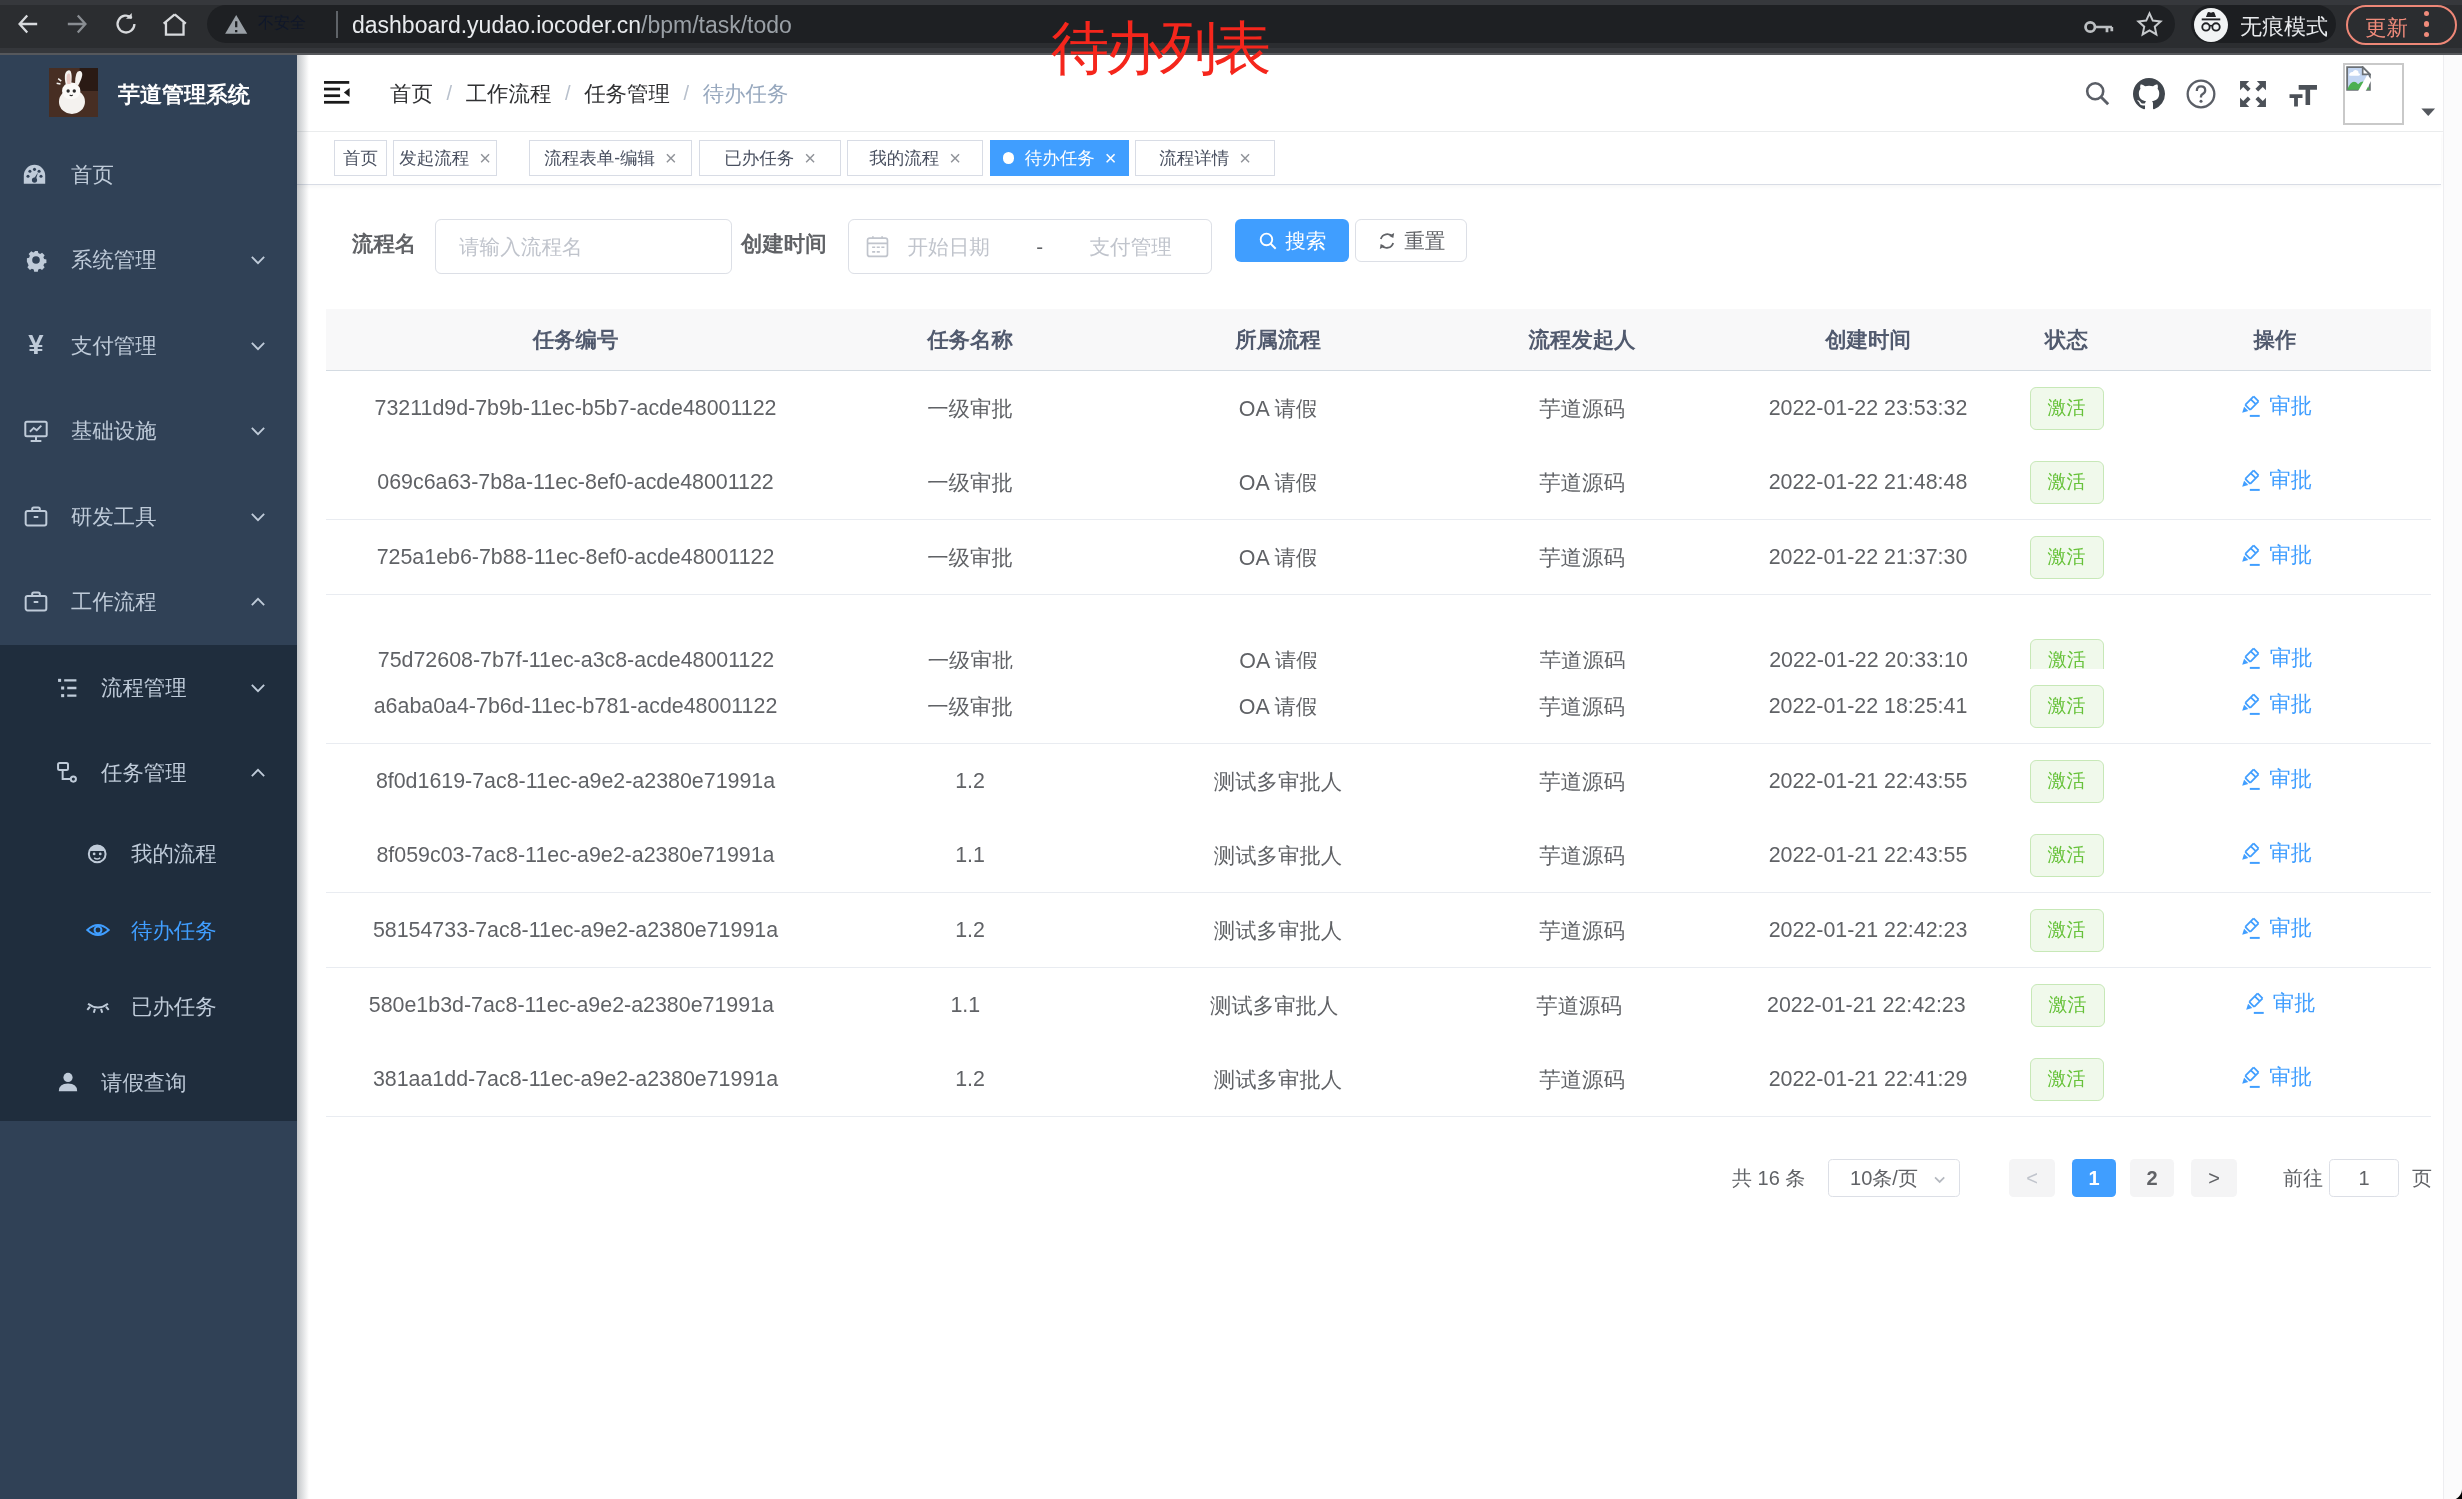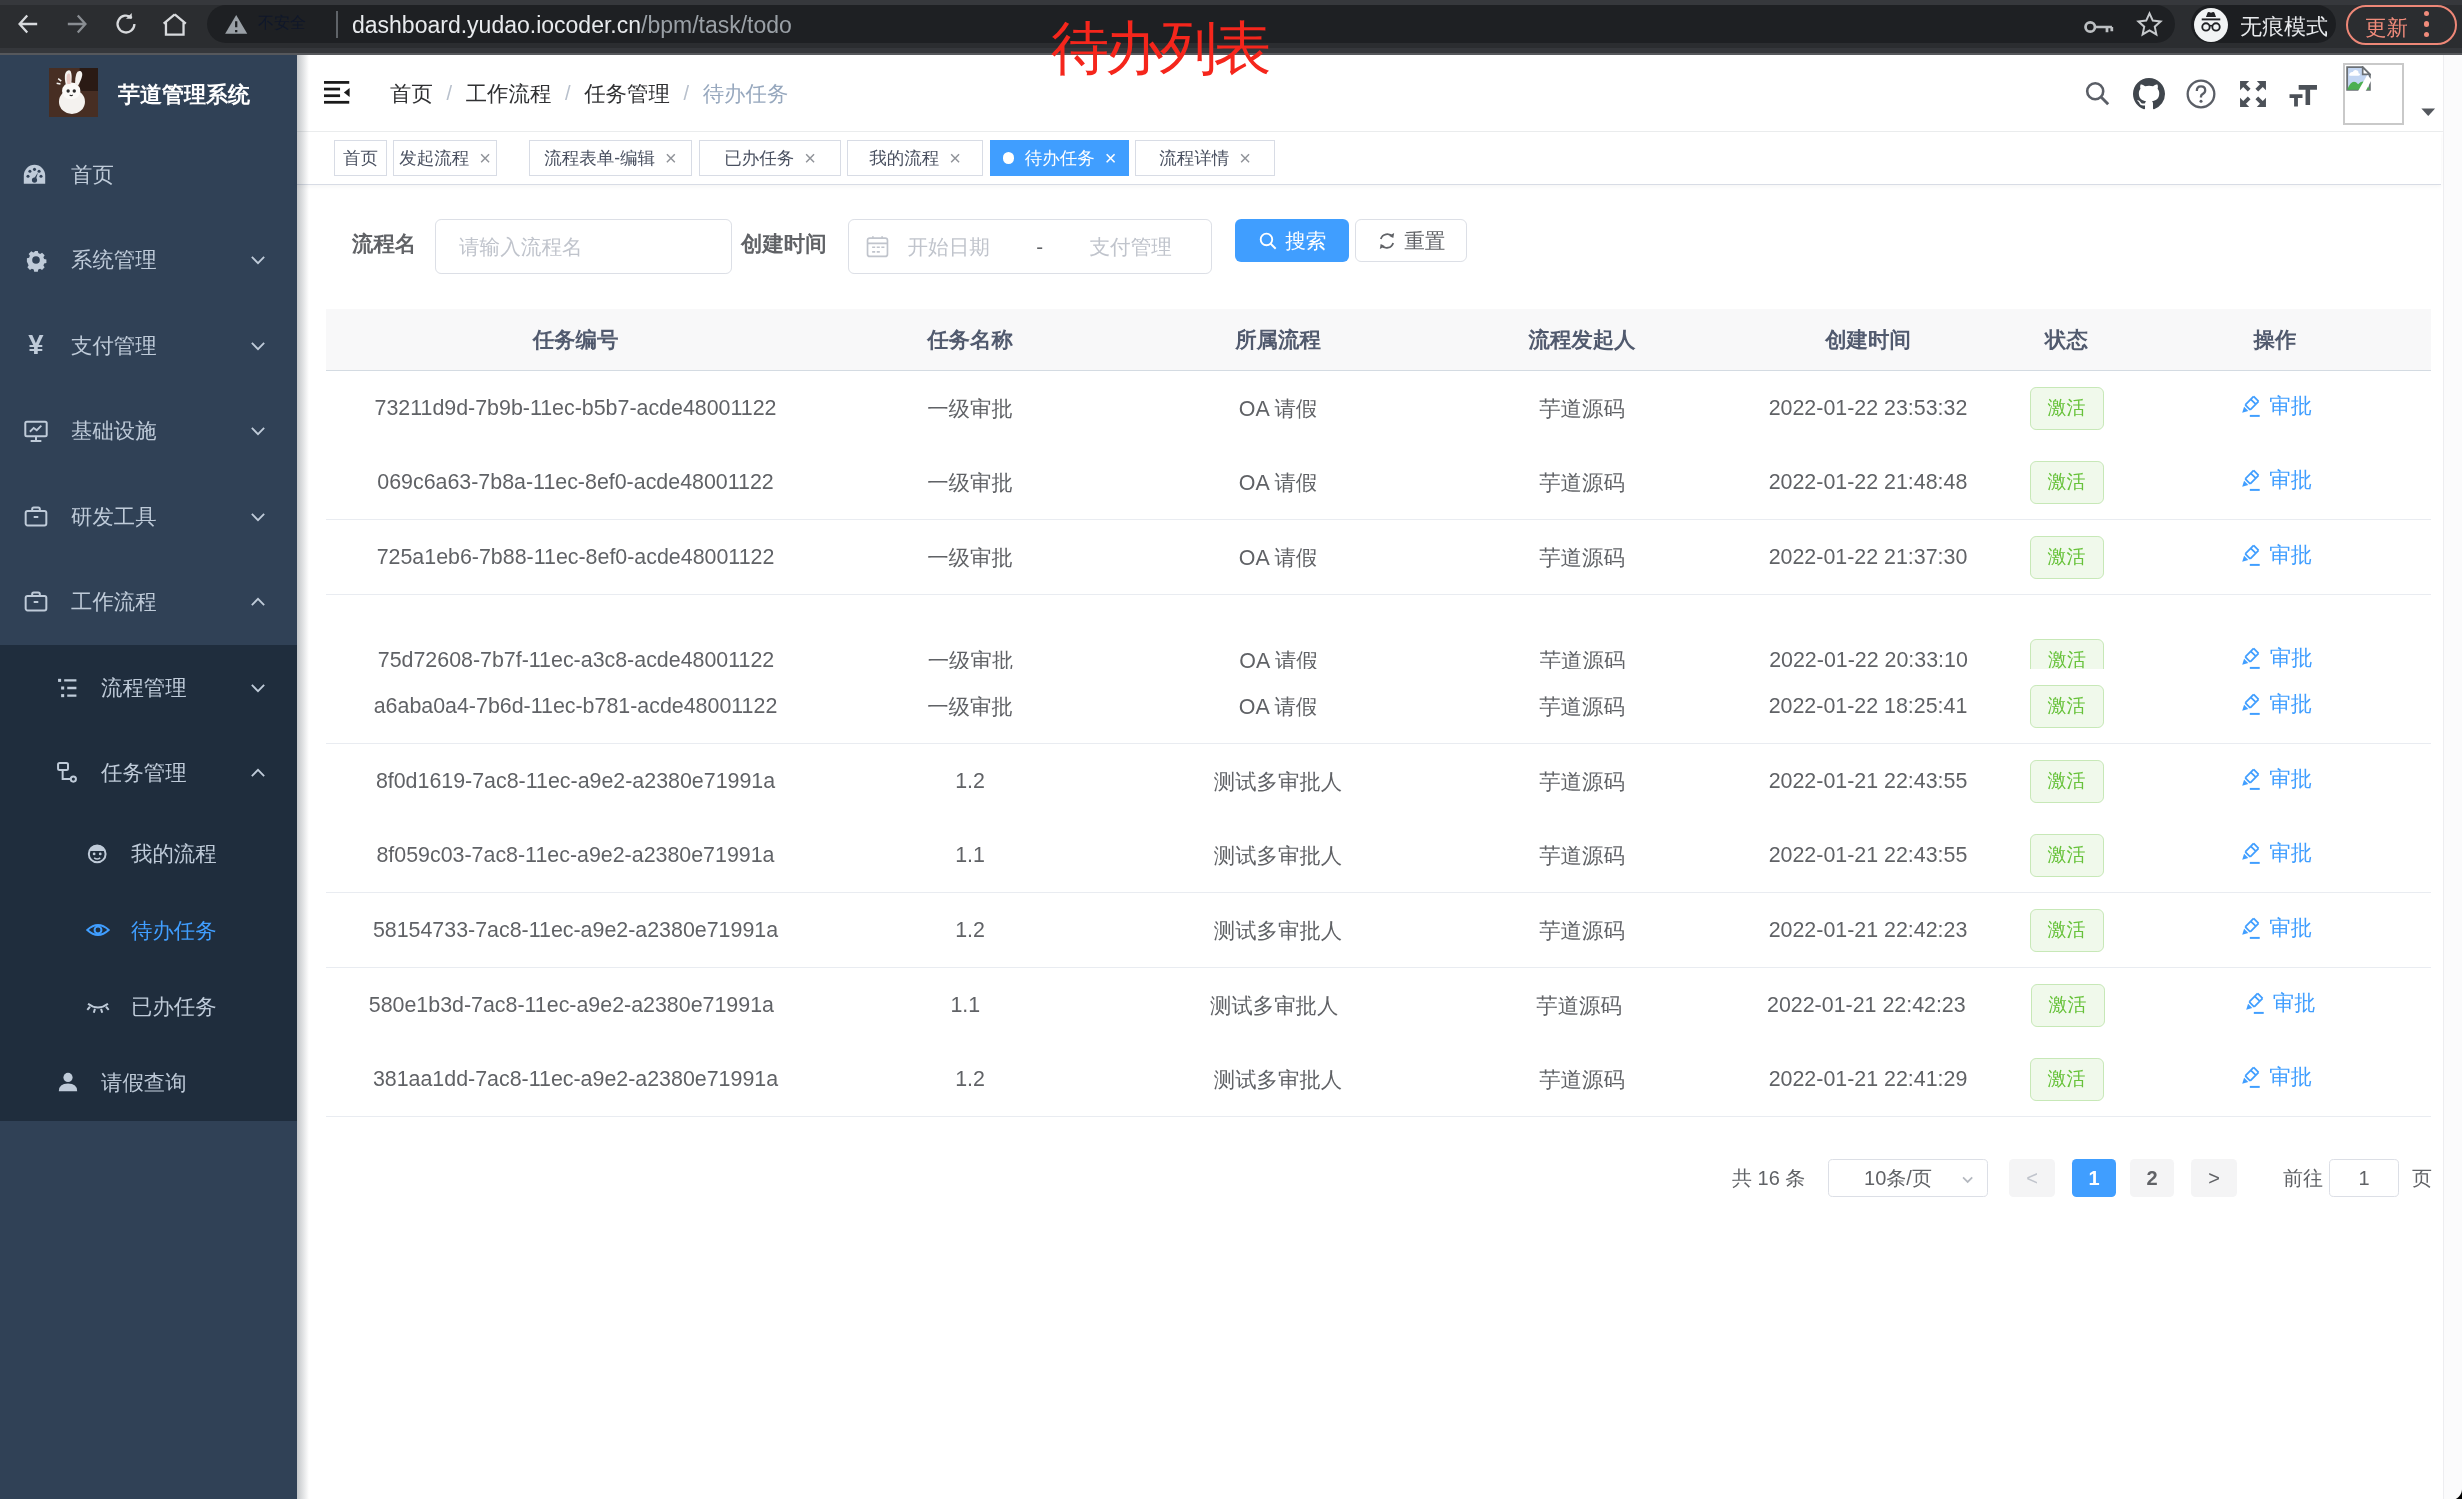--- a/index.html
+++ b/index.html
@@ -551,21 +551,21 @@
               <g fill="none" stroke="#409eff" stroke-width="2.3">
                 <path d="M20.5 4.5 L27 11 M16.8 8.2 L23.3 14.7 M20.5 4.5 L9.5 15.5 M27 11 L16 22 M9.5 15.5 L16 22"></path>
               </g>
               <path d="M8 18 L13.5 23.5 L5.5 26 Z" fill="#409eff"></path>
               <path d="M15.5 30 h13" stroke="#409eff" stroke-width="2.6"></path>
             </svg>审批</span></div>
     </div>
     </div>
 
   <div class="pg" style="left:1732px; top:1159px; height:38px;">共 16 条</div>
-  <div class="pg pgbox" style="left:1828px; width:160px; border:1.5px solid #dcdfe6; color:#606266;">
+  <div class="pg pgbox" style="left:1828px; width:132px; border:1.5px solid #dcdfe6; color:#606266;">
     <span style="margin-right:20px;">10条/页</span>
     <svg class="abs" style="right:12.2px; top:12.2px;" width="15.3" height="15.3" viewBox="0 0 20 20">
         <path d="M4 7 l6 6 6-6" fill="none" stroke="#b4b8bf" stroke-width="2.2"></path>
       </svg>
   </div>
   <div class="pg pgbox pgsq" style="left:2009px; width:46px; color:#c0c4cc;">&lt;</div>
   <div class="pg pgbox" style="left:2072px; width:44px; background:#409eff; color:#fff; font-weight:700;">1</div>
   <div class="pg pgbox pgsq" style="left:2130px; width:44px; font-weight:700;">2</div>
   <div class="pg pgbox pgsq" style="left:2191px; width:46px;">&gt;</div>
   <div class="pg" style="left:2283px; top:1159px; height:38px;">前往</div>

